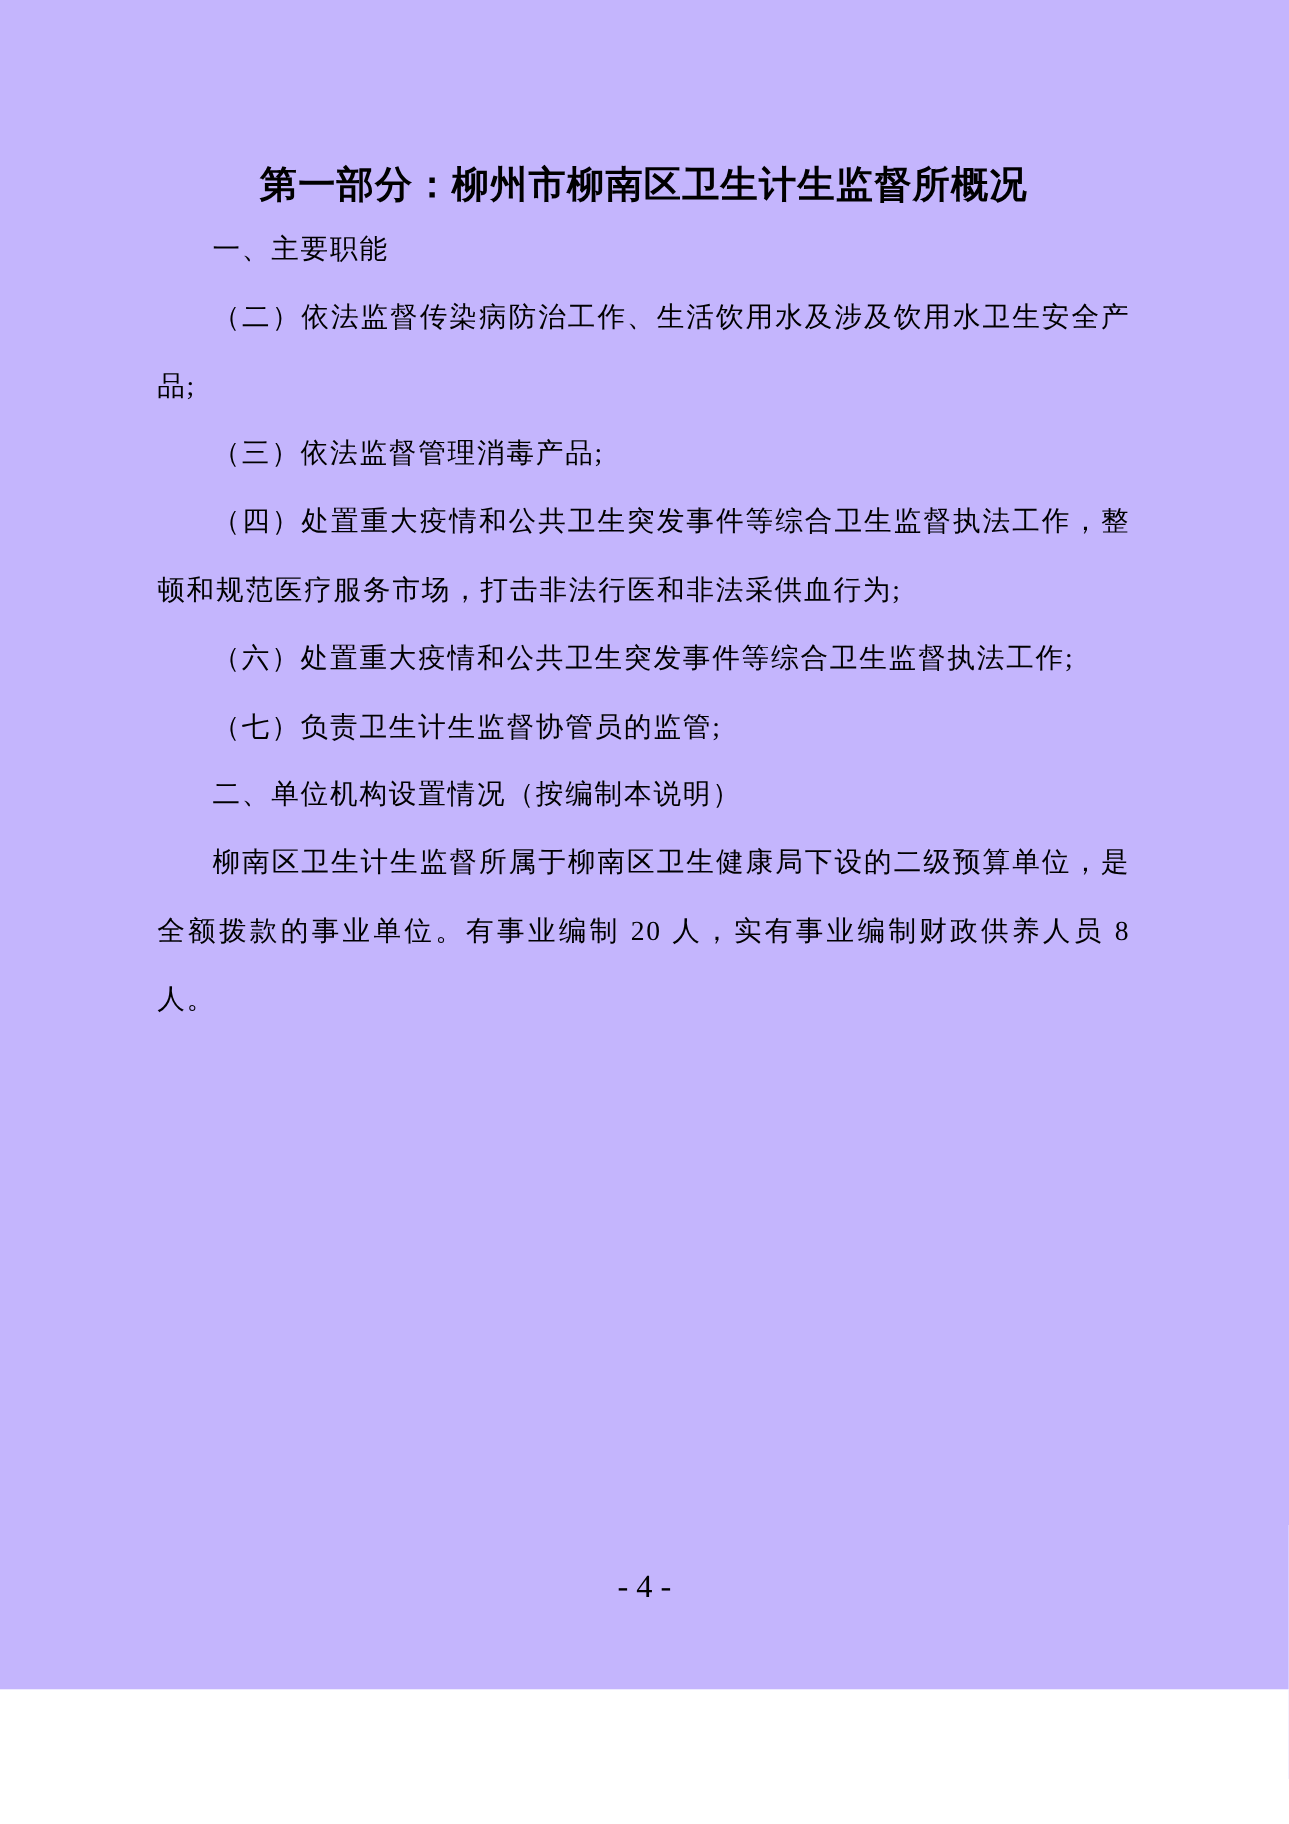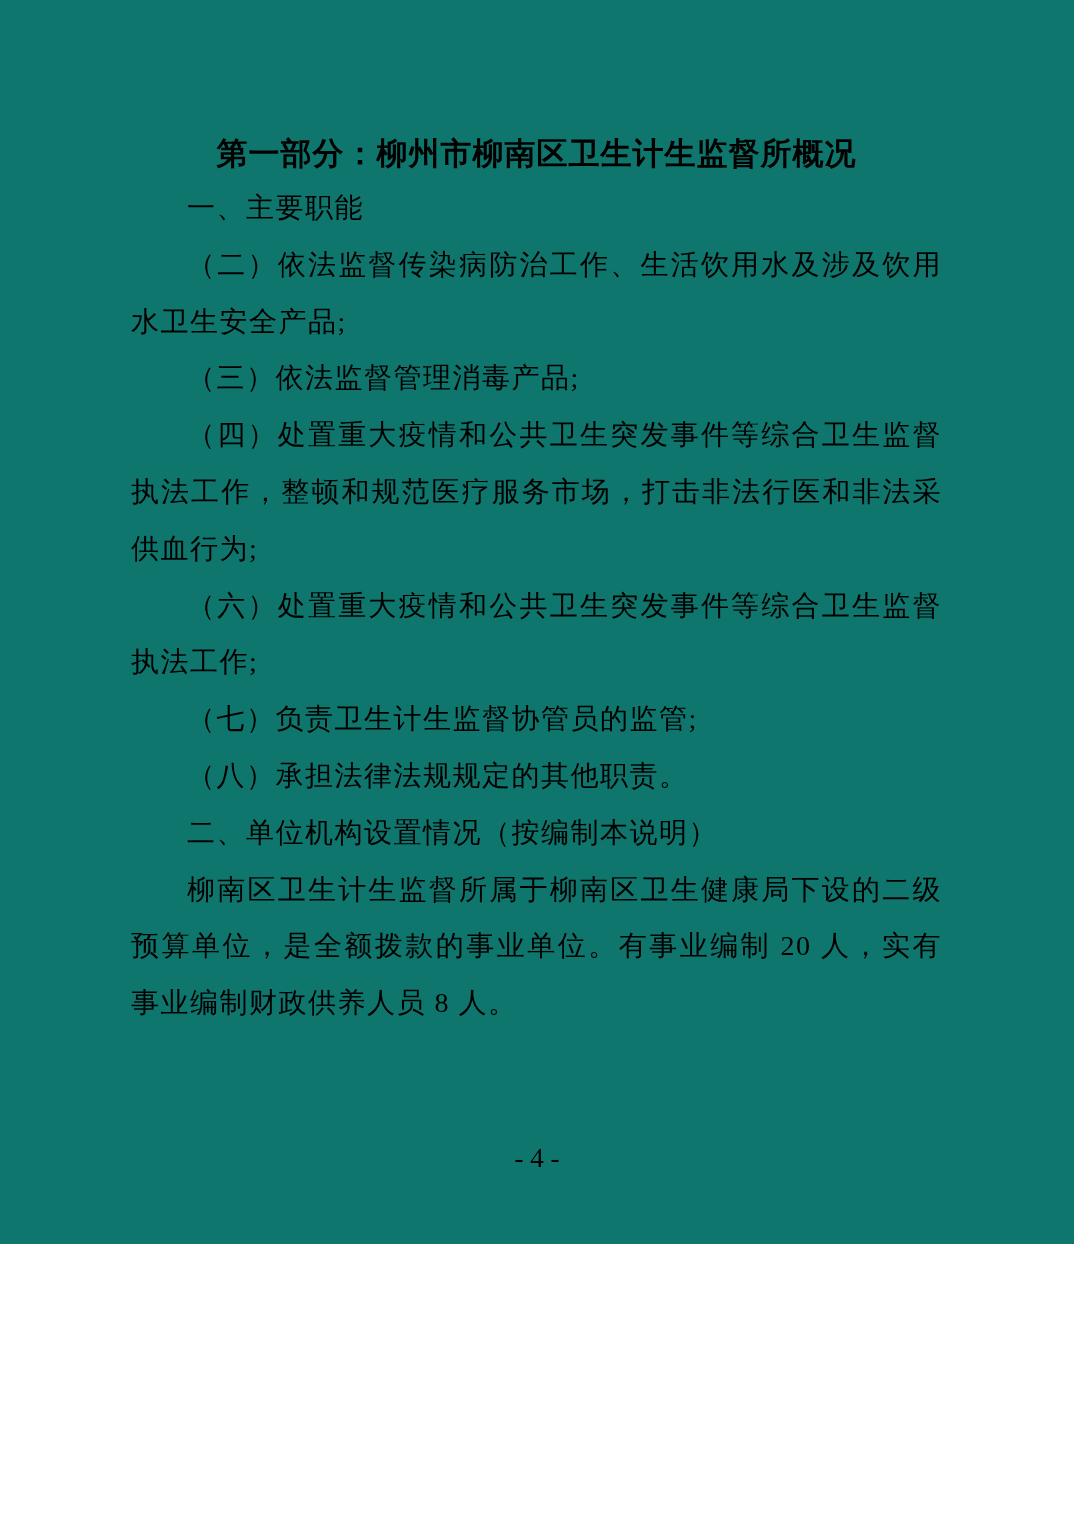--- a/index.html
+++ b/index.html
@@ -3,43 +3,43 @@
 <meta charset="utf-8">
 <style>
   html, body {
     margin: 0;
     padding: 0;
     background: #ffffff;
   }
   .page {
     position: relative;
     width: 1074px;
-    height: 1244px;
+    height: 1408px;
     margin: 0 auto;
-    background: #0f766e;
+    background: #c4b5fd;
     color: #000000;
     font-family: "Liberation Serif", "DejaVu Serif", serif;
     overflow: hidden;
     box-sizing: border-box;
   }
   .content {
     padding: 128px 132px 0 131px;
   }
   .doc-title {
     margin: 0;
     text-align: center;
     font-size: 31px;
     font-weight: bold;
     line-height: 52px;
     letter-spacing: 1px;
     white-space: nowrap;
   }
   .para {
     margin: 0;
-    font-size: 28px;
+    font-size: 23px;
     line-height: 56.8px;
     text-align: justify;
     text-justify: inter-character;
     text-indent: 2em;
     letter-spacing: 1.5px;
     font-family: Liberation Serif, serif;
   }
   .footer {
     position: absolute;
     left: 0;
@@ -57,19 +57,18 @@
 <div class="page">
   <div class="content">
     <h1 class="doc-title">第一部分：柳州市柳南区卫生计生监督所概况</h1>
 
     <p class="para">一、主要职能</p>
     <p class="para">（二）依法监督传染病防治工作、生活饮用水及涉及饮用水卫生安全产品;</p>
     <p class="para">（三）依法监督管理消毒产品;</p>
     <p class="para">（四）处置重大疫情和公共卫生突发事件等综合卫生监督执法工作，整顿和规范医疗服务市场，打击非法行医和非法采供血行为;</p>
     <p class="para">（六）处置重大疫情和公共卫生突发事件等综合卫生监督执法工作;</p>
     <p class="para">（七）负责卫生计生监督协管员的监管;</p>
-    <p class="para">（八）承担法律法规规定的其他职责。</p>
     <p class="para">二、单位机构设置情况（按编制本说明）</p>
     <p class="para">柳南区卫生计生监督所属于柳南区卫生健康局下设的二级预算单位，是全额拨款的事业单位。有事业编制 20 人，实有事业编制财政供养人员 8 人。</p>
   </div>
 
   <div class="footer">- 4 -</div>
 </div>
 
 </body></html>

